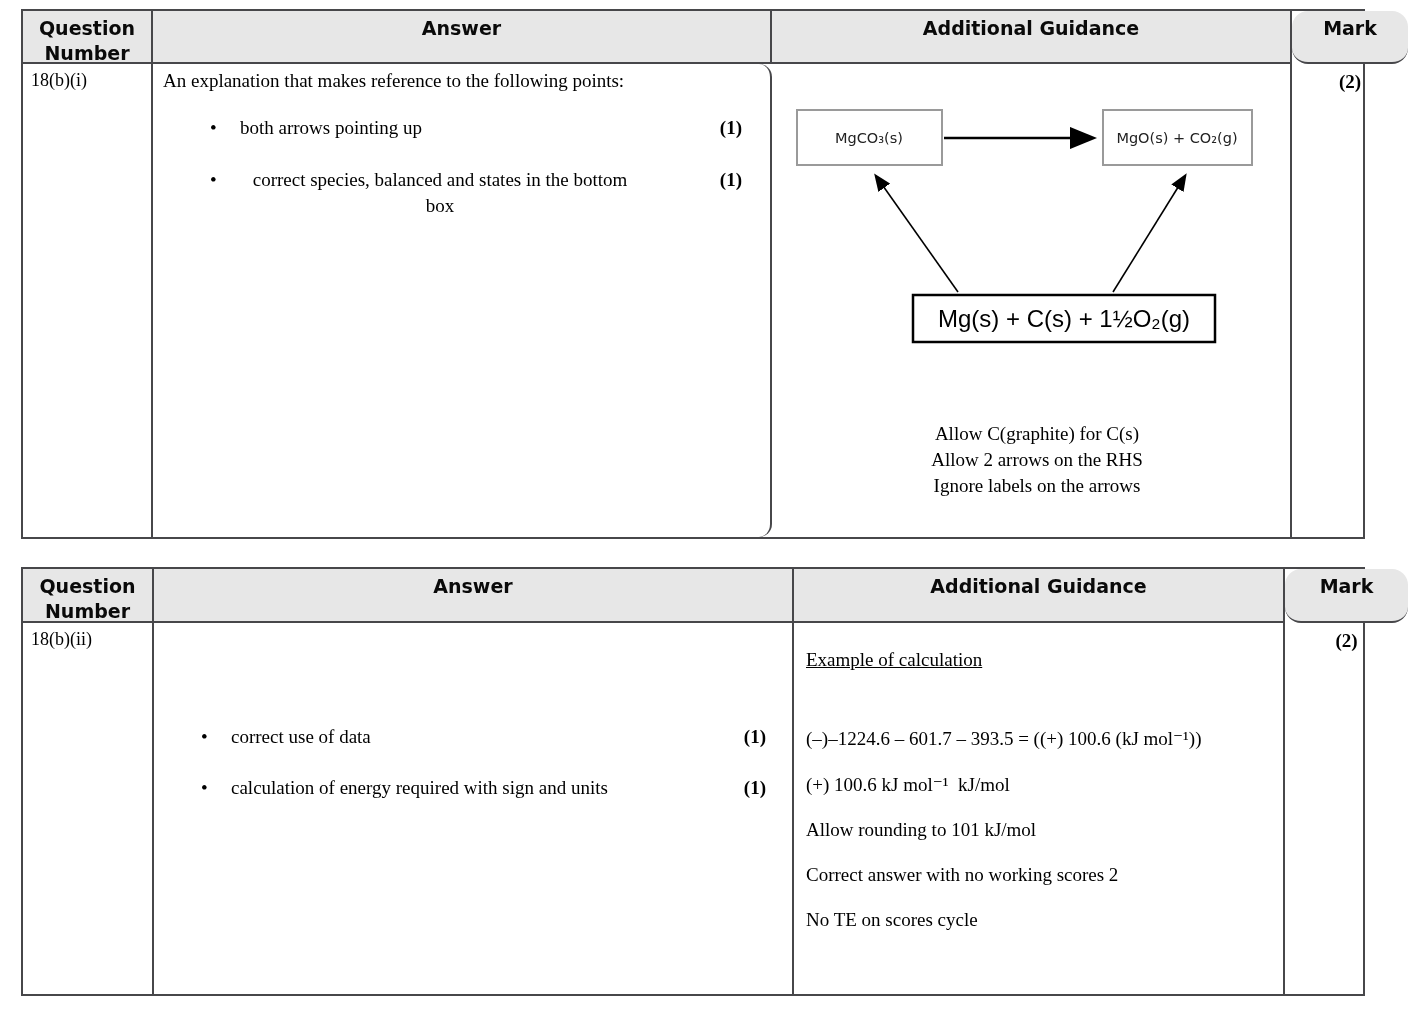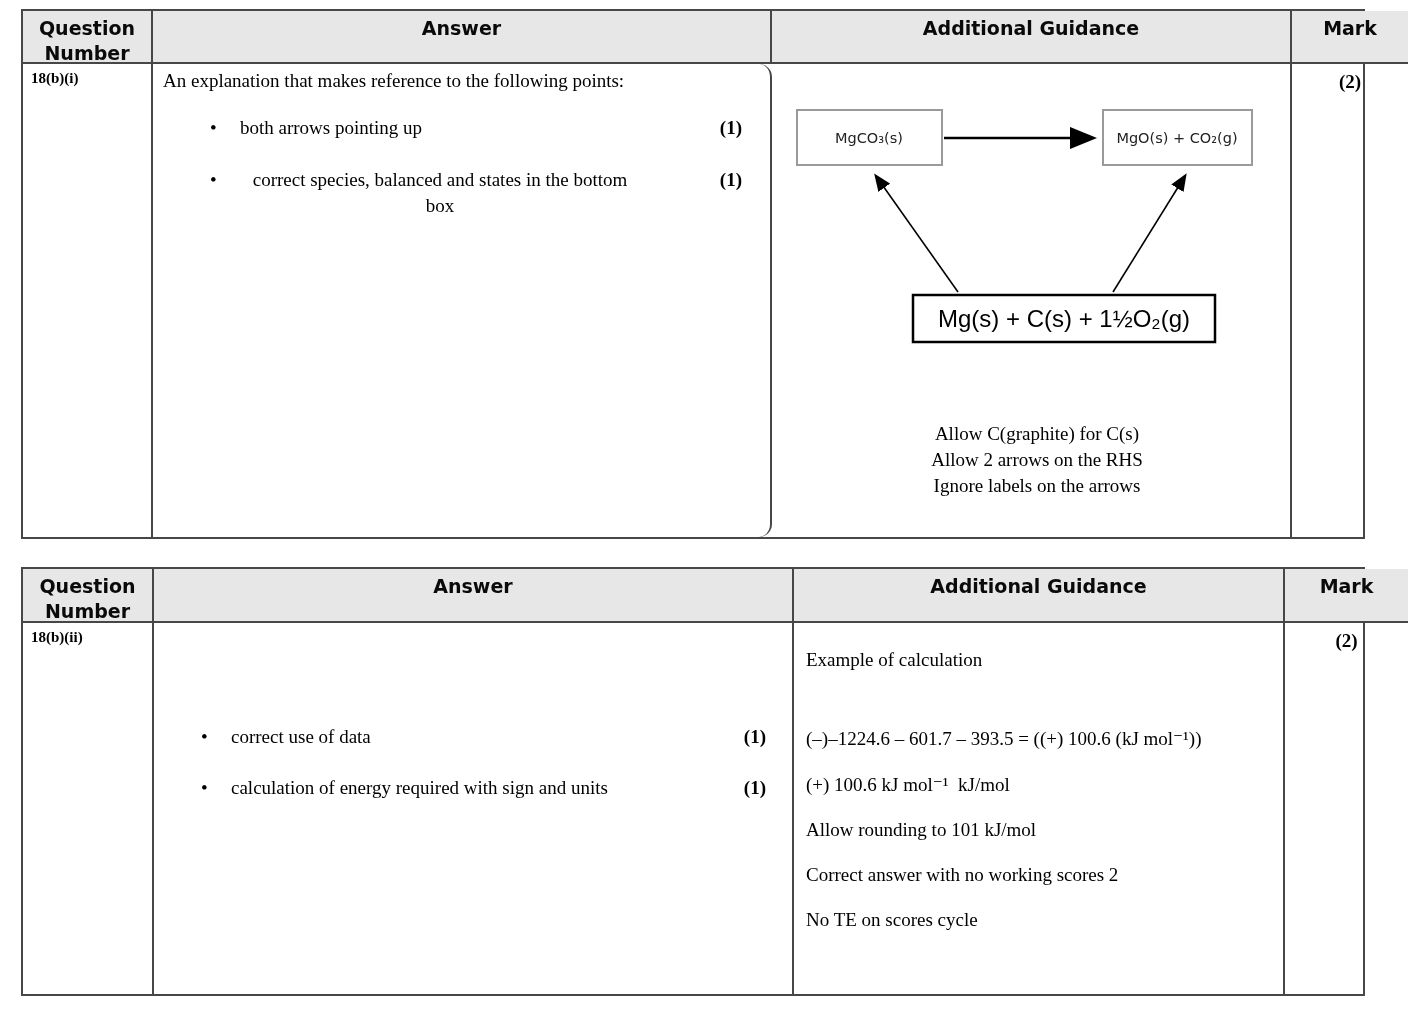--- a/index.html
+++ b/index.html
@@ -13,25 +13,25 @@
     margin-left:21px;
     width:1344px;
     border:2px solid #47474a;
     box-sizing:border-box;
     display:grid;
     background:#fff;
   }
   .t1 { margin-top:9px;  grid-template-columns:130px 619px 520px 116px; grid-template-rows:53px 473px; }
   .t2 { margin-top:28px; grid-template-columns:131px 640px 491px 123px; grid-template-rows:54px 371px; }
   .cell { box-sizing:border-box; border-right:2px solid #47474a; position:relative; overflow:hidden; }
-  .cell.lastcol { border-right:none; }
+  .cell.lastcol { border-right:none;border-radius:16px; }
   .cell.hdr { border-bottom:2px solid #47474a; background:#e7e7e7;
     font-family:"DejaVu Sans","Liberation Sans",sans-serif; font-weight:bold;
     font-size:19px; line-height:25px; text-align:center; padding-top:5px; color:#0a0a0a; }
-  .qnum { font-weight:bold; font-size:15px; padding:6px 6px 16px 8px; }
+  .qnum { font-weight:normal; font-size:18px; padding:6px 6px 16px 8px; }
   .markcell { text-align:center; font-weight:bold; font-size:19px; padding-top:7px; }
 
   
   .answer1 { padding:4px 0 0 10px;border-radius:13px; }
   .intro { margin:0; max-width:480px; font-size:19px; line-height:26px; }
   .bullet-row { display:flex; align-items:flex-start; font-size:19px; line-height:26px; }
   .t1 .bullet-row { margin:0 28px 0 47px; }
   .t2 .bullet-row { margin:0 26px 0 47px; }
   .b1-first { margin-top:21px !important; }
   .b1-second { margin-top:26px !important; }
@@ -51,21 +51,21 @@
   .diagram text.big {
     font-family:"Liberation Sans","DejaVu Sans",sans-serif;
     font-size:24px; fill:#000;
   }
   .notes { margin:59px 0 0 12px; font-size:19px; line-height:26px; }
   .notes p { margin:0;text-align:center; }
 
   
   .g2 { padding-left:12px; font-size:19px; }
   .g2 p { margin:0; white-space:pre-wrap; }
-  .g2-heading { margin-top:26px !important; }
+  .g2-heading { margin-top:26px !important; text-decoration:underline; }
   .g2-line1 { margin-top:56px !important; }
   .g2-line  { margin-top:23px !important; }
 </style>
 </head>
 <body>
 
 <section class="ms-table t1">
   <div class="cell hdr">Question Number</div>
   <div class="cell hdr">Answer</div>
   <div class="cell hdr">Additional Guidance</div>

